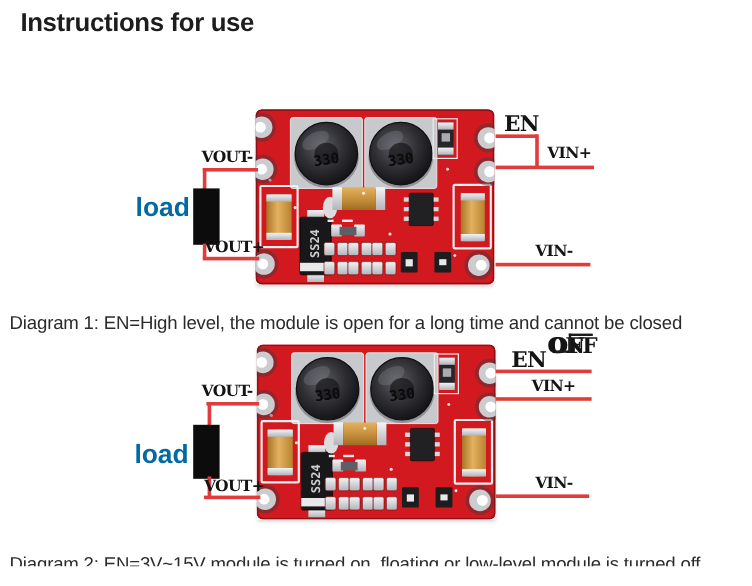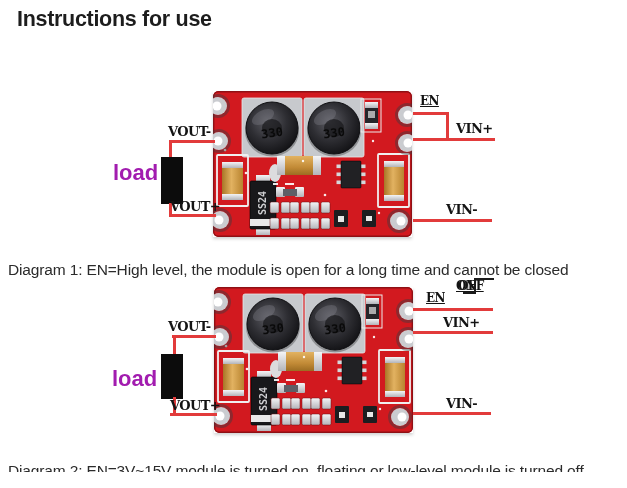--- a/index.html
+++ b/index.html
@@ -4,27 +4,27 @@
 <style>
   html,body{margin:0;padding:0;background:#fff;}
   #stage{position:relative;width:627px;height:472px;background:#fff;overflow:hidden;
          font-family:"Liberation Sans",sans-serif;}
   #title{position:absolute;left:17px;top:7px;font-size:21.5px;font-weight:700;
          color:#1d1d1d;letter-spacing:-0.3px;white-space:nowrap;}
   .caption{position:absolute;left:8px;font-size:15.5px;color:var(--text-dark,#2b2b2b);
            letter-spacing:-0.15px;white-space:nowrap;margin-top:16px;}
   .lbl{position:absolute;font-family:"DejaVu Serif",serif;font-weight:700;
        font-size:13px;color:#141414;letter-spacing:-0.6px;line-height:1.05;white-space:nowrap;}
-  .lbl.sm{font-size:12px;text-decoration:underline;}
+  .lbl.sm{font-size:18px;}
   .lbl.r{width:46px;text-align:left;}
   .wire{position:absolute;background:var(--wire-red,#e23b3b);}
   .wline{position:absolute;background:var(--waveform-black,#1b1b1b);}
   .loadrect{position:absolute;background:var(--load-black,#0c0c0c);}
   .loadtxt{position:absolute;font-family:"Liberation Sans",sans-serif;font-weight:600;
-           font-size:22px;color:#a21caf;letter-spacing:0px;}
+           font-size:22px;color:#0369a1;letter-spacing:0px;}
   .pcb-wrap{position:absolute;width:199px;height:146px;box-shadow:0 2px 3px rgba(0,0,0,.18);}
   .pcb-wrap svg{display:block;}
 </style>
 </head>
 <body>
 
 <div id="stage">
 
   <div id="title">Instructions for use</div>
 

